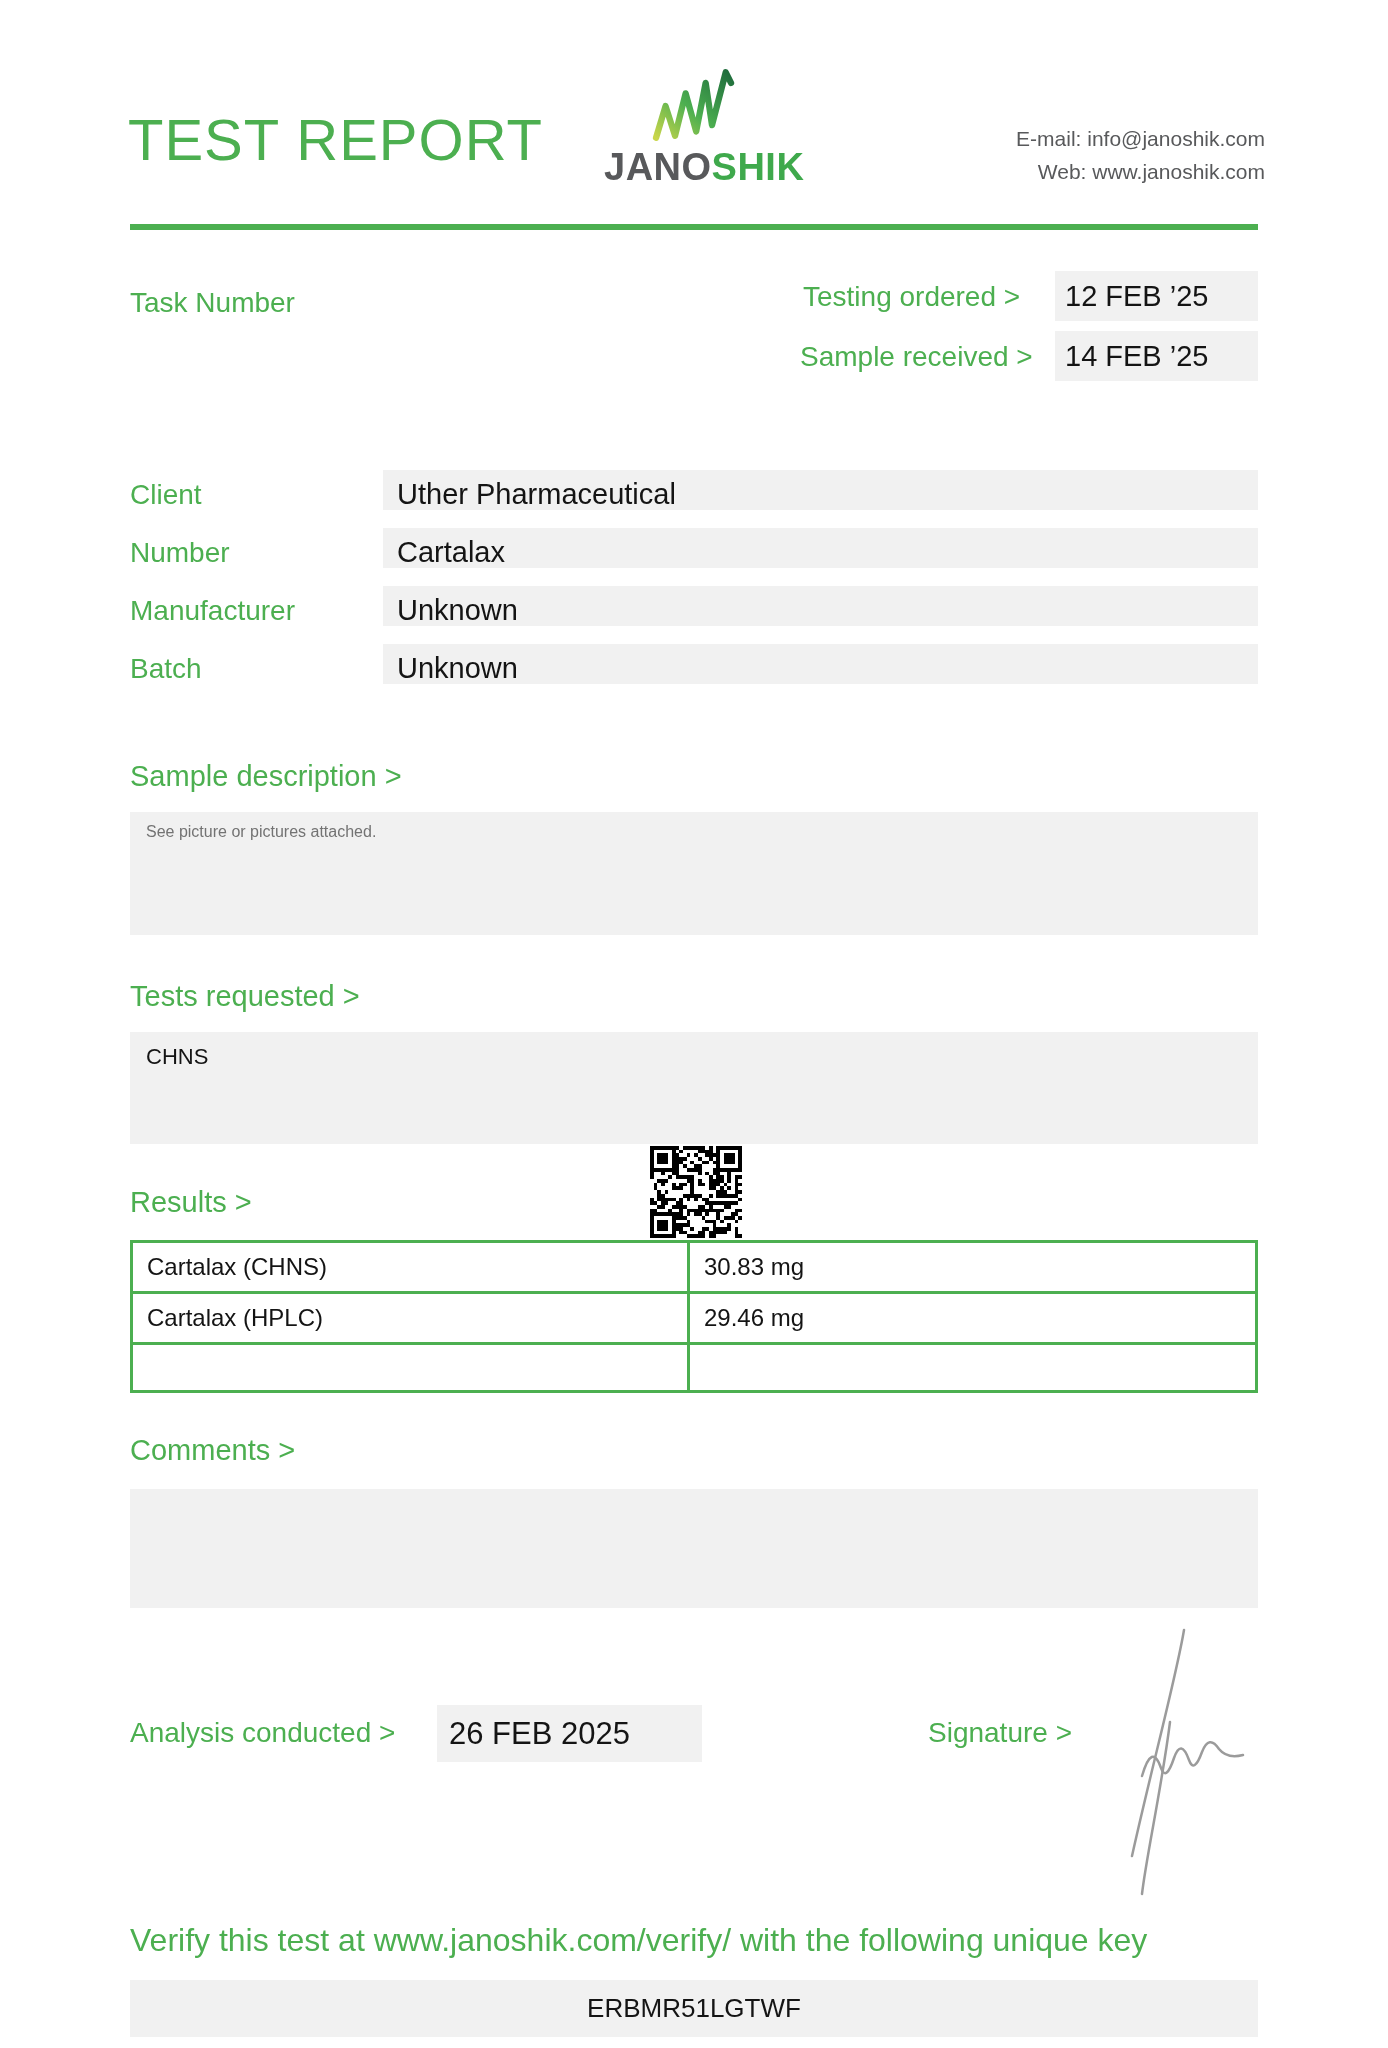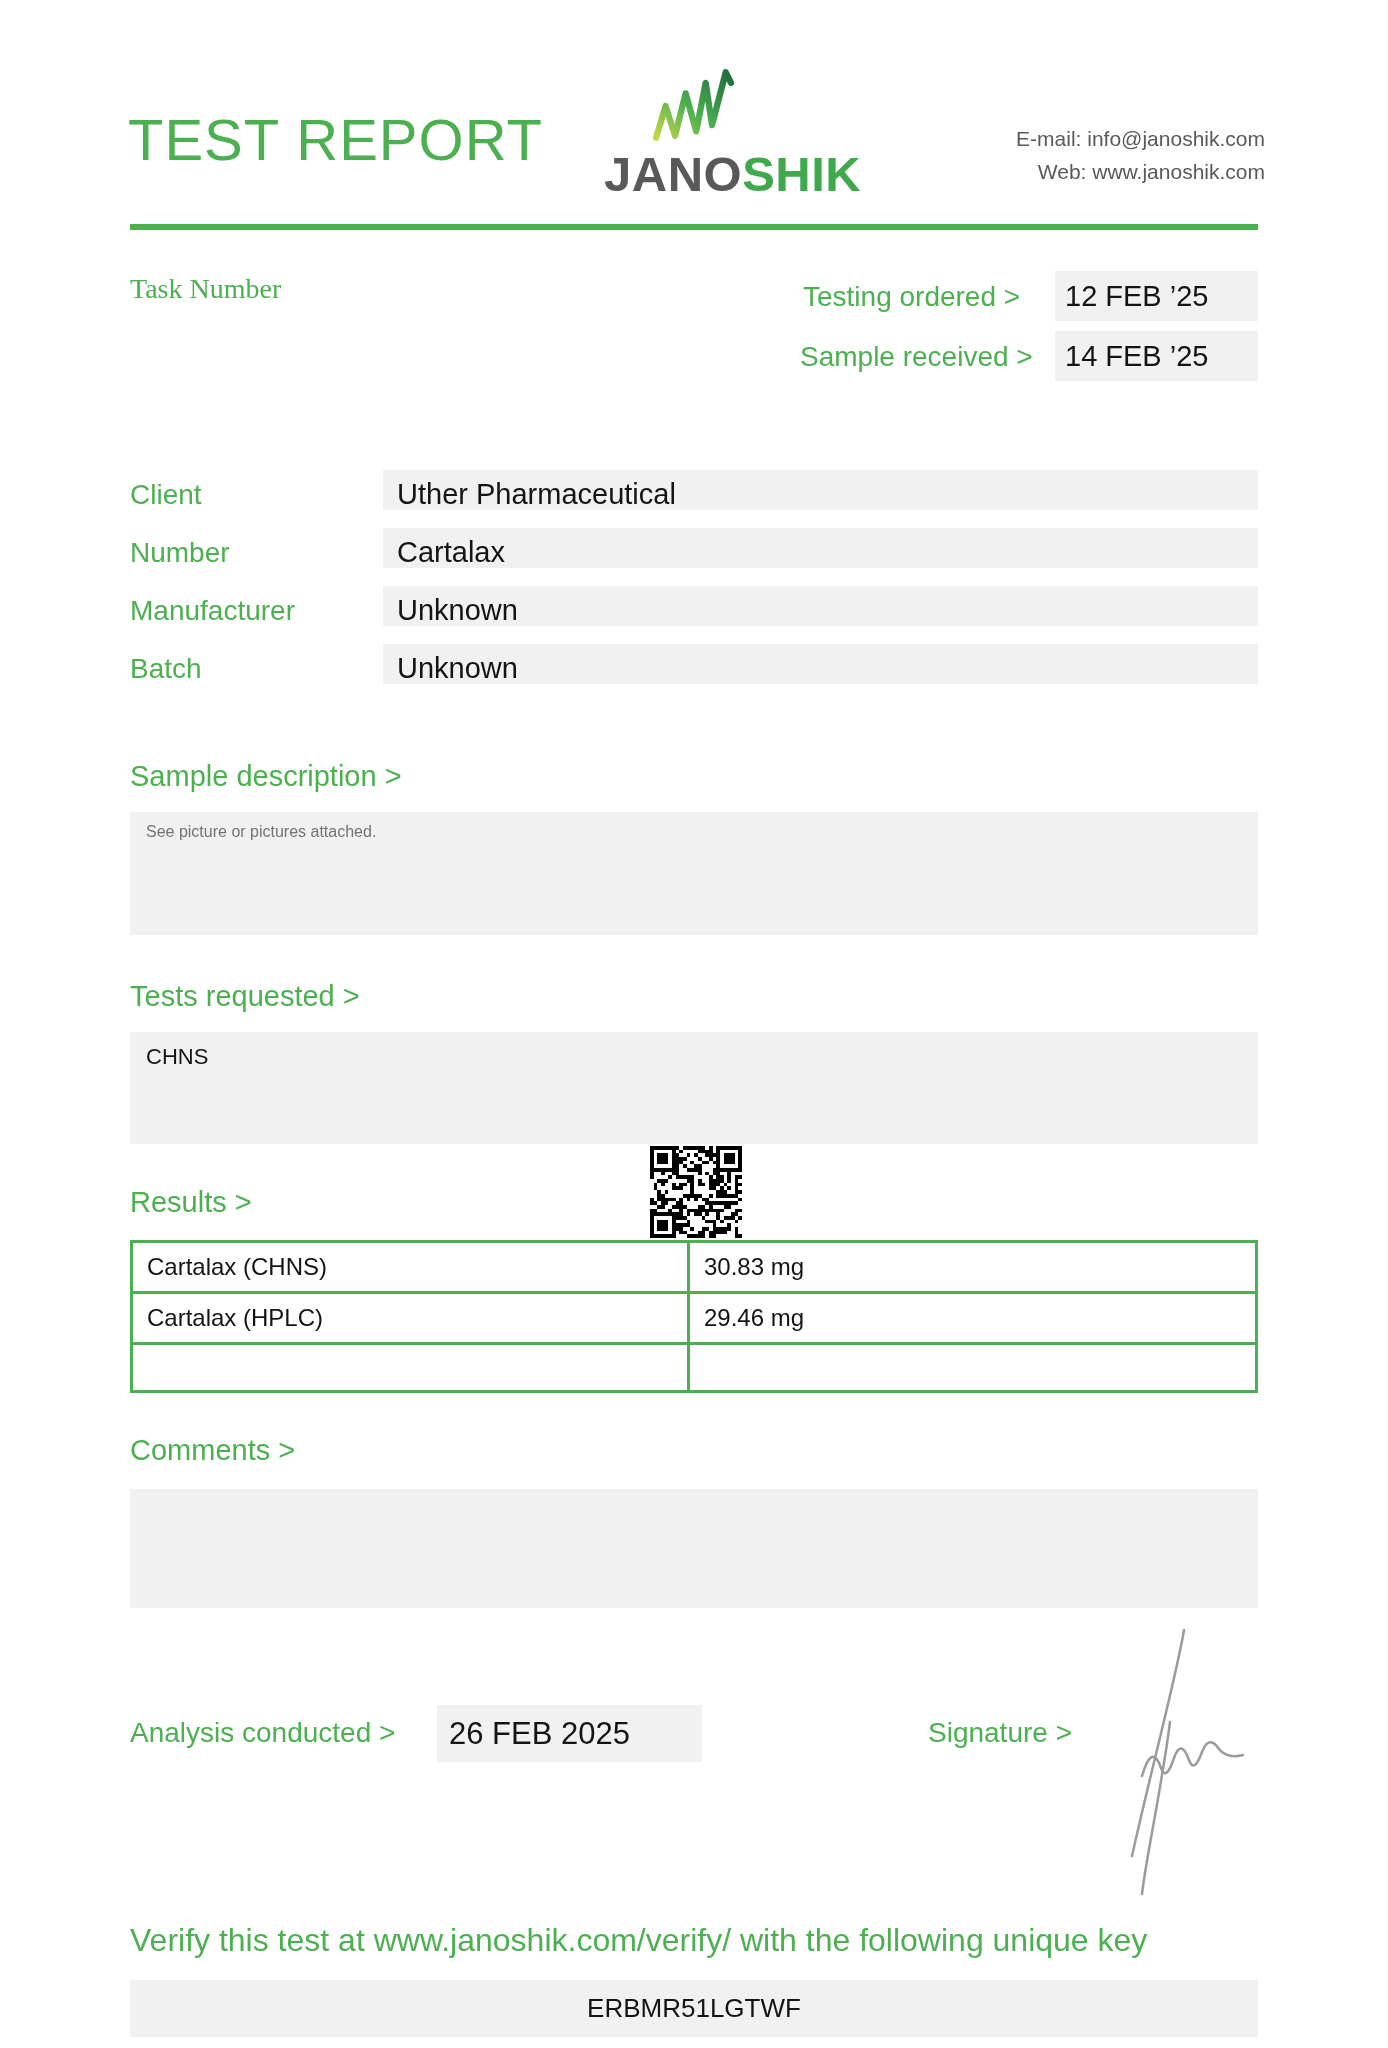--- a/index.html
+++ b/index.html
@@ -7,32 +7,32 @@
   .page {
     position:relative; width:1388px; height:2048px; background:#fff;
     font-family:"Liberation Sans", sans-serif; color:#1b1b1b; overflow:hidden;
   }
   .abs { position:absolute; }
   .gbox { background:#f1f1f1; }
 
   .report-title { left:128px; top:106px; font-size:58px; letter-spacing:1px; font-weight:400; color:#4caf50; }
 
   .logo-mark { left:650px; top:66px; width:86px; height:76px; }
-  .logo-word { left:604px; top:146px; font-size:49px; font-weight:700; letter-spacing:0.5px; }
+  .logo-word { left:604px; top:146px; font-size:38px; font-weight:700; letter-spacing:0.5px; }
   .logo-word .jano { color:#58595b; }
   .logo-word .shik { color:#3fa94c; }
 
   .contact { right:123px; top:122px; text-align:right; font-size:21px; color:#58595b; line-height:33px; }
 
   .rule { left:130px; top:224px; width:1128px; height:6px; background:#4caf50; }
 
   .label { font-size:28px; color:#4caf50; white-space:nowrap; }
   .valbox { background:#f1f1f1; font-size:29px; color:#141414; }
 
-  .task-label    { left:130px; top:273px;font-family:Liberation Serif, serif; }
+  .task-label    { left:130px; top:287px; }
   .task-box      { left:383px; top:271px; width:327px; height:50px; line-height:50px; padding-left:12px; }
   .ordered-label { left:803px; top:281px; }
   .ordered-box   { left:1055px; top:271px; width:203px; height:50px; line-height:50px; padding-left:10px; }
   .received-label{ left:800px; top:341px; }
   .received-box  { left:1055px; top:331px; width:203px; height:50px; line-height:50px; padding-left:10px; }
 
   .detail-label { left:130px; }
   .detail-box   { left:383px; width:875px; height:40px; line-height:48px; padding-left:14px; }
 
   .sec-heading { font-size:29px; color:#4caf50; }

